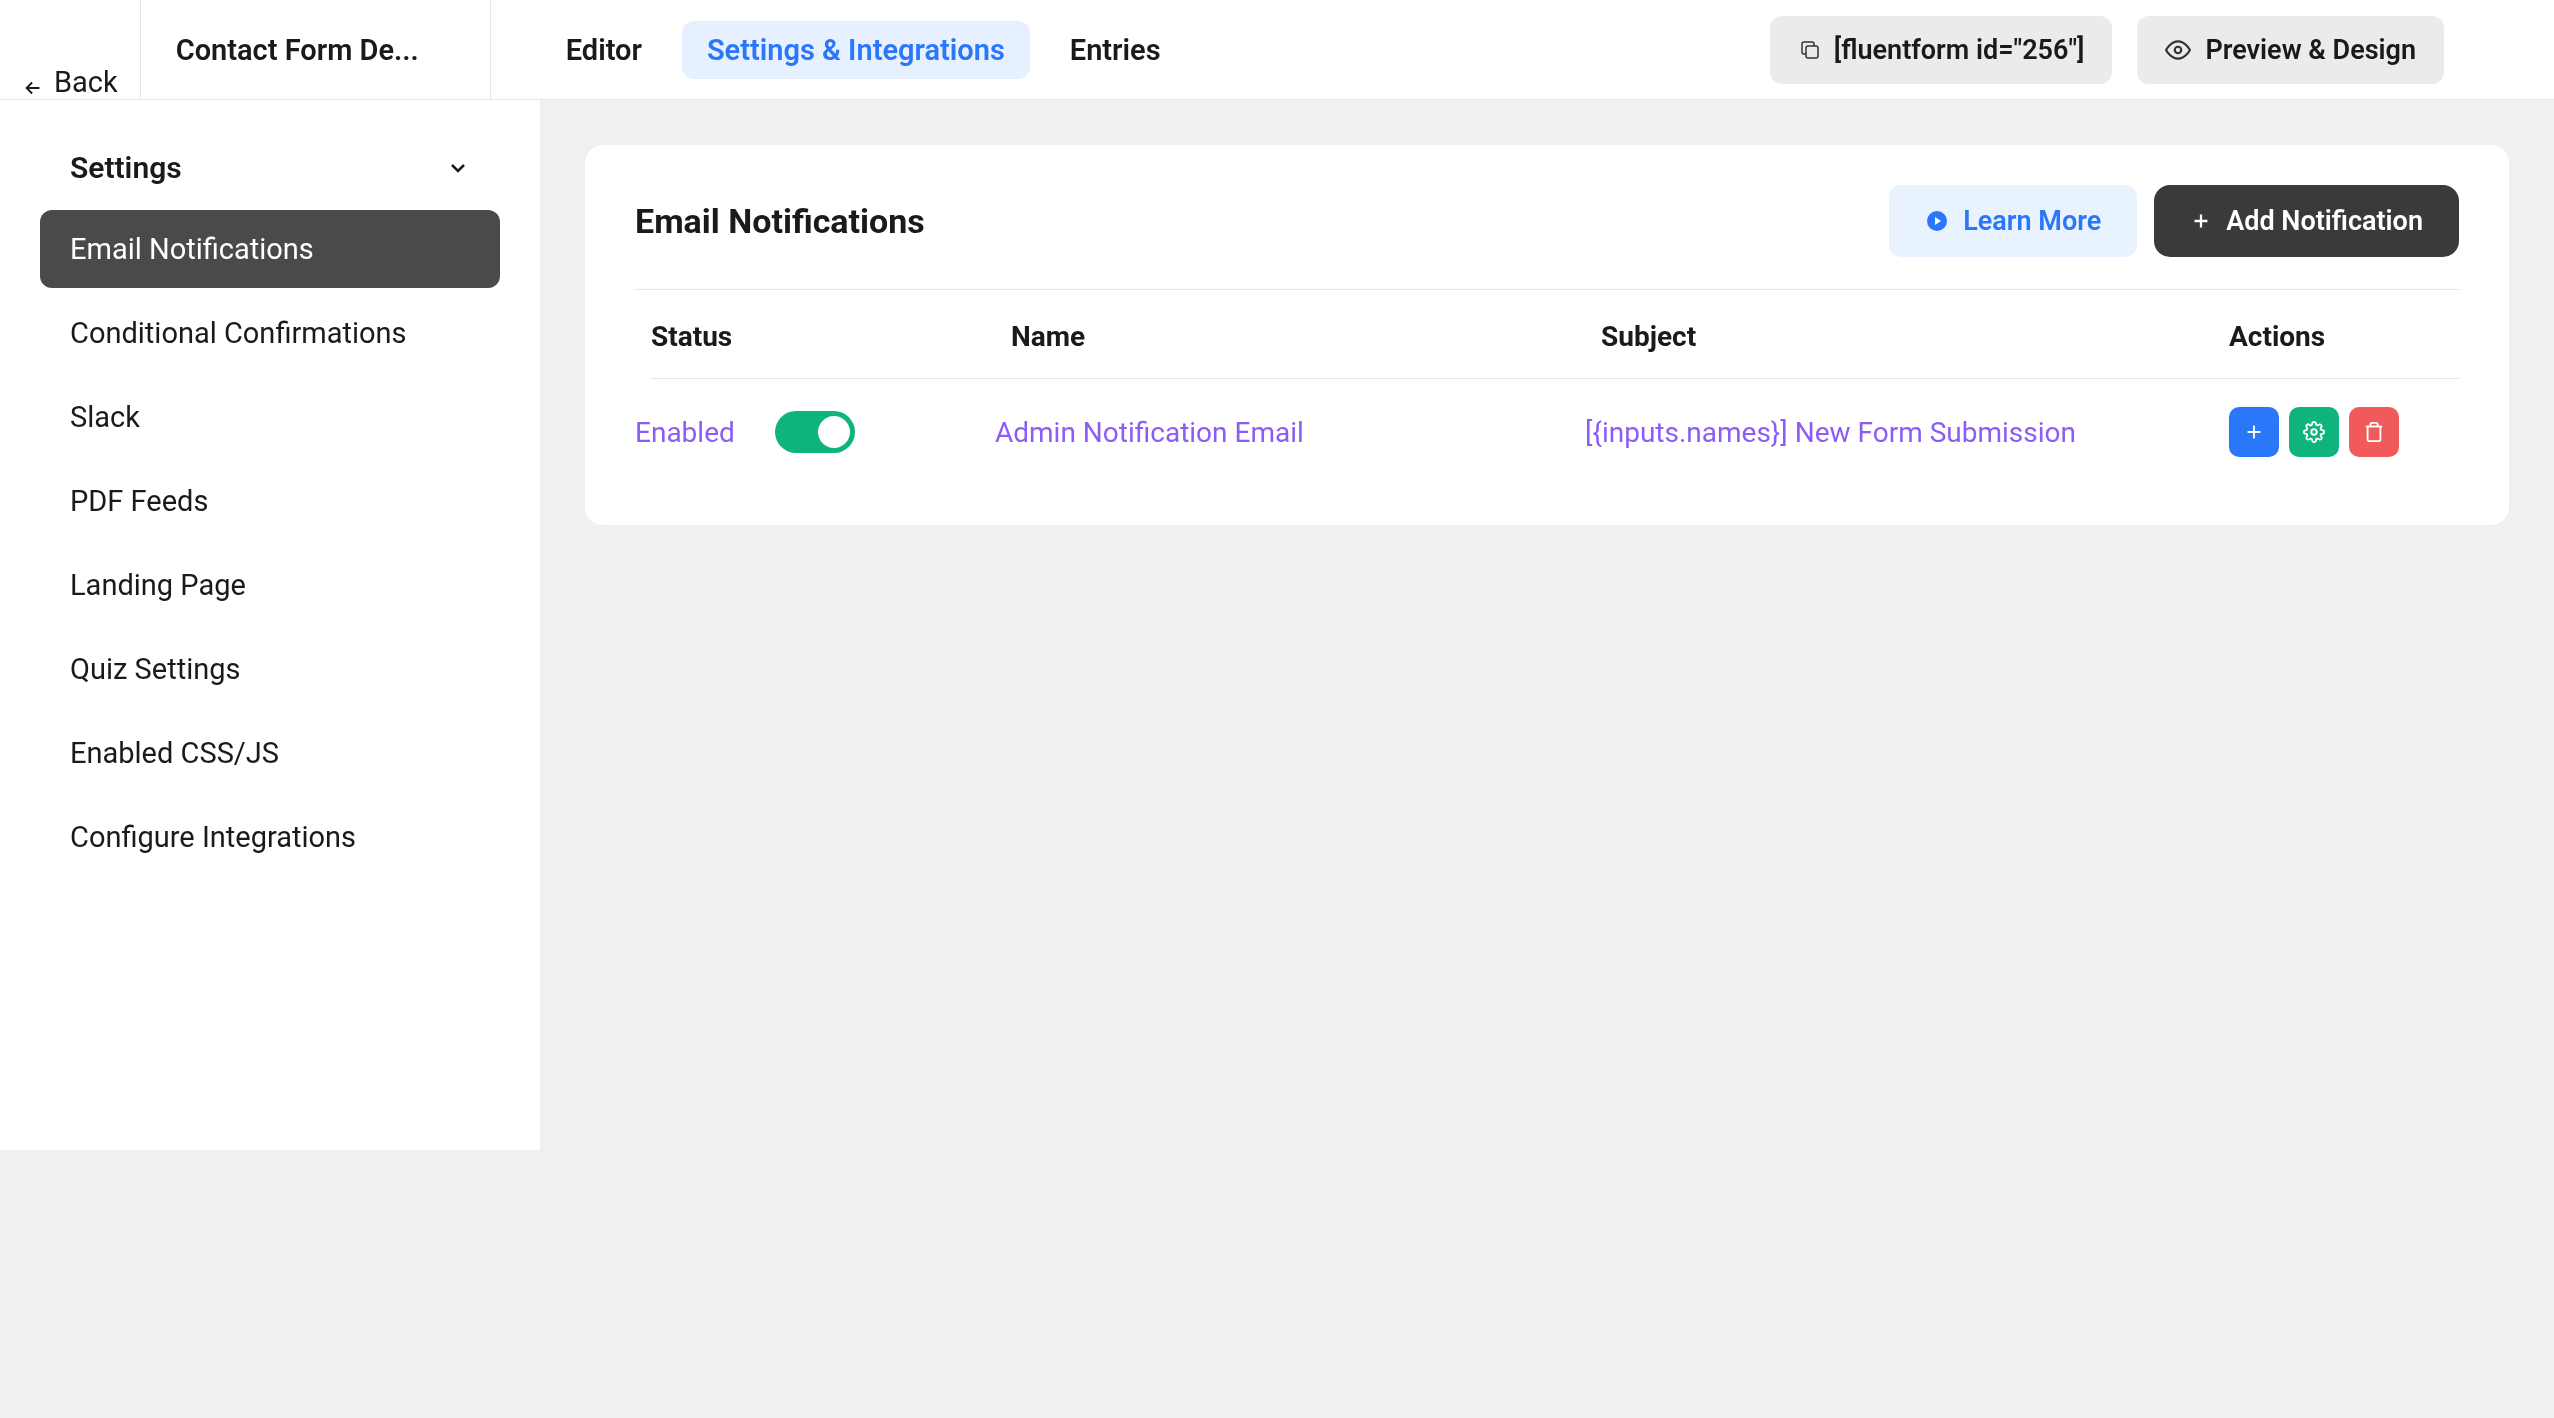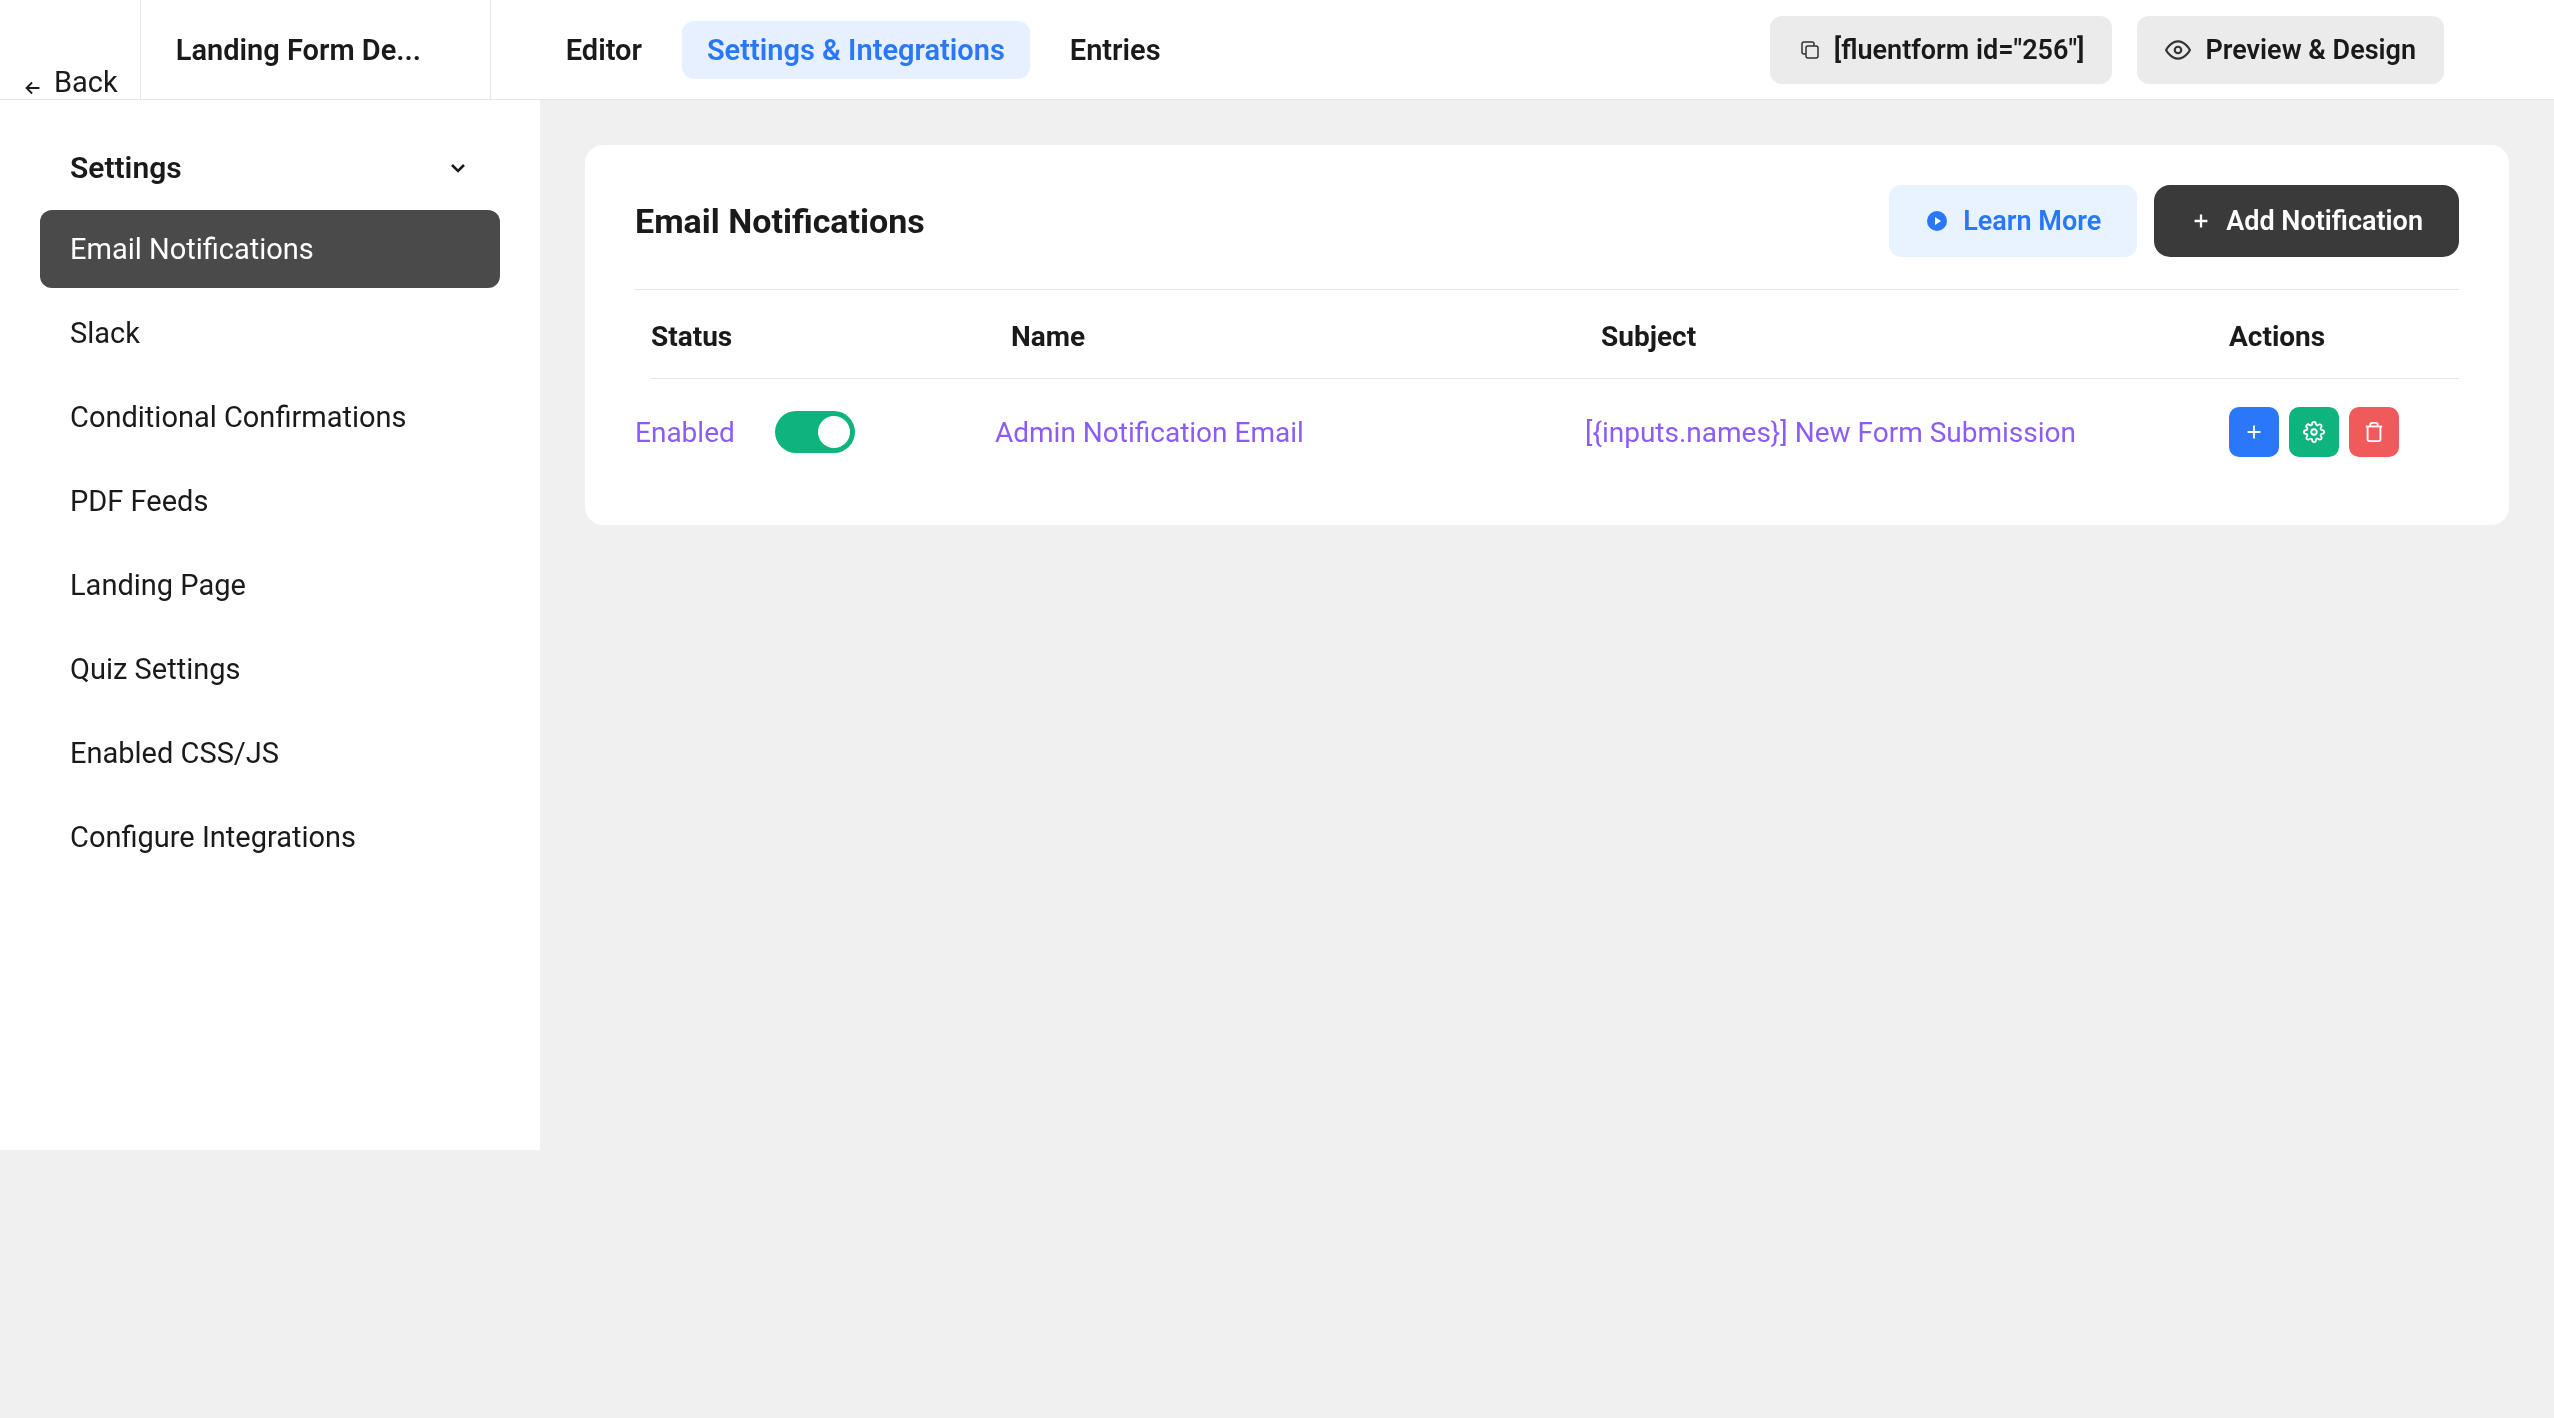--- a/index.html
+++ b/index.html
@@ -295,21 +295,21 @@
 </head>
 <body>
 
 <div class="header">
   <div class="back-btn">
     <svg viewBox="0 0 24 24">
         <path d="M19 12H5M11 6l-6 6 6 6"></path>
       </svg>
     <span>Back</span>
   </div>
-  <div class="form-title">Landing Form De...</div>
+  <div class="form-title">Contact Form De...</div>
   <div class="tabs">
     <div class="tab">Editor</div>
     <div class="tab active">Settings &amp; Integrations</div>
     <div class="tab">Entries</div>
   </div>
   <div class="header-right">
     <div class="shortcode-btn">
       <svg viewBox="0 0 24 24">
           <rect x="8" y="8" width="12" height="12" rx="2"></rect>
           <path d="M16 8V6a2 2 0 0 0-2-2H6a2 2 0 0 0-2 2v8a2 2 0 0 0 2 2h2"></path>
@@ -329,22 +329,22 @@
 <div class="layout">
 
   <div class="sidebar">
     <div class="sidebar-header">
       <span>Settings</span>
       <svg viewBox="0 0 24 24">
           <polyline points="6 9 12 15 18 9"></polyline>
         </svg>
     </div>
     <div class="sidebar-item active">Email Notifications</div>
+    <div class="sidebar-item">Conditional Confirmations</div>
     <div class="sidebar-item">Slack</div>
-    <div class="sidebar-item">Conditional Confirmations</div>
     <div class="sidebar-item">PDF Feeds</div>
     <div class="sidebar-item">Landing Page</div>
     <div class="sidebar-item">Quiz Settings</div>
     <div class="sidebar-item">Enabled CSS/JS</div>
     <div class="sidebar-item">Configure Integrations</div>
   </div>
 
   <div class="main">
     <div class="card">
 

